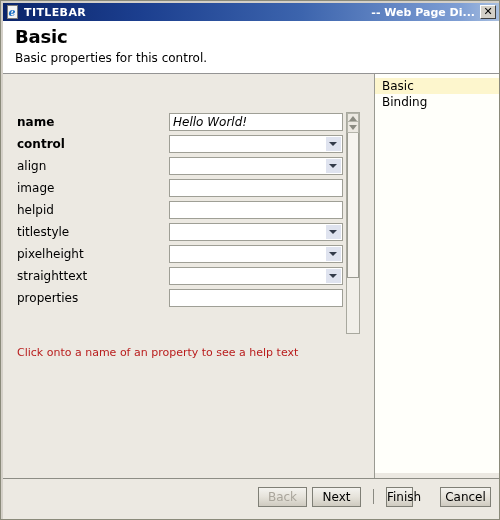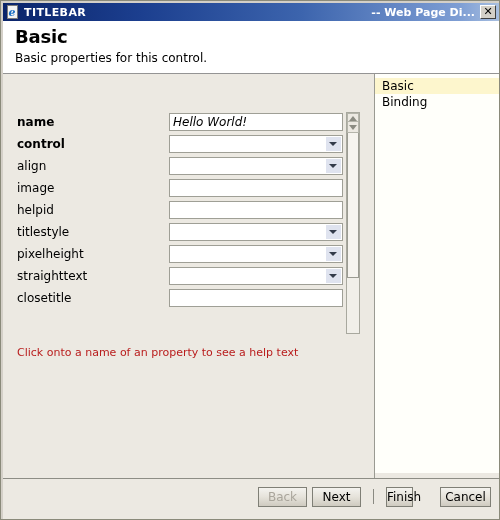--- a/index.html
+++ b/index.html
@@ -426,21 +426,21 @@
             </div>
           </div>
           <div class="row">
             <div class="lbl">straighttext</div>
             <div class="fld combo">
               <div class="val"></div>
               <div class="arrow"></div>
             </div>
           </div>
           <div class="row">
-            <div class="lbl">closetitle</div>
+            <div class="lbl">properties</div>
             <div class="fld">
               <div class="val"></div>
             </div>
           </div>
         </div>
 
       <div class="vscroll">
         <div class="btn up"></div>
         <div class="thumb"></div>
         <div class="btn dn"></div>

